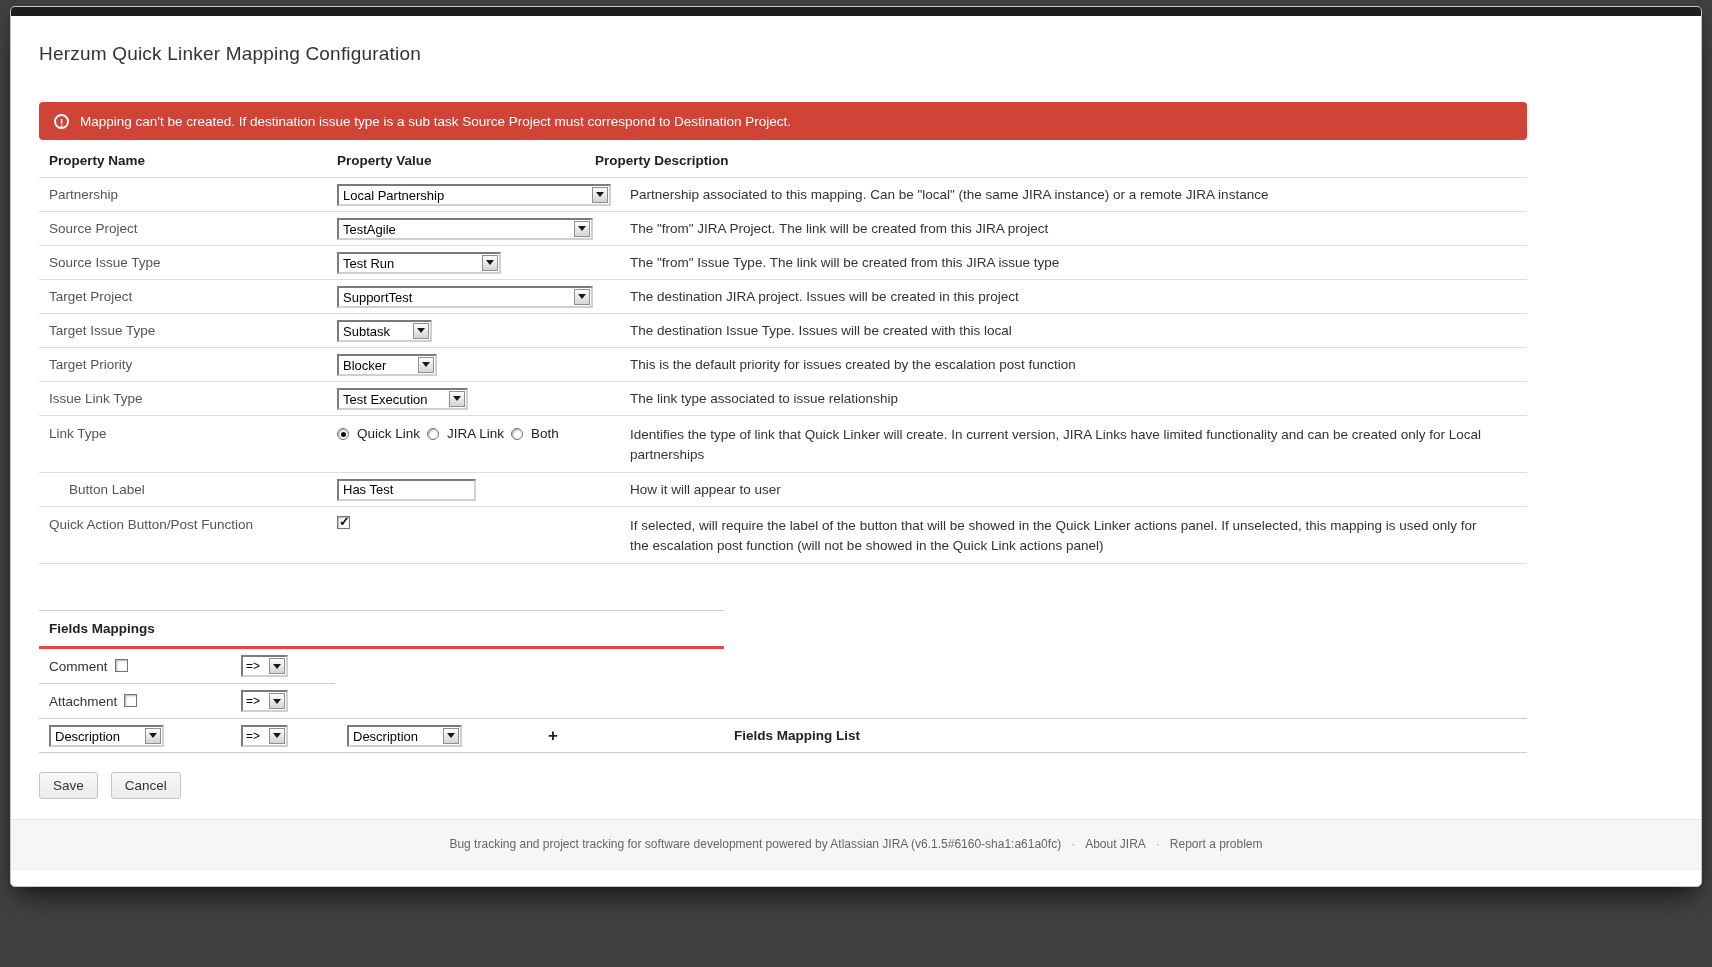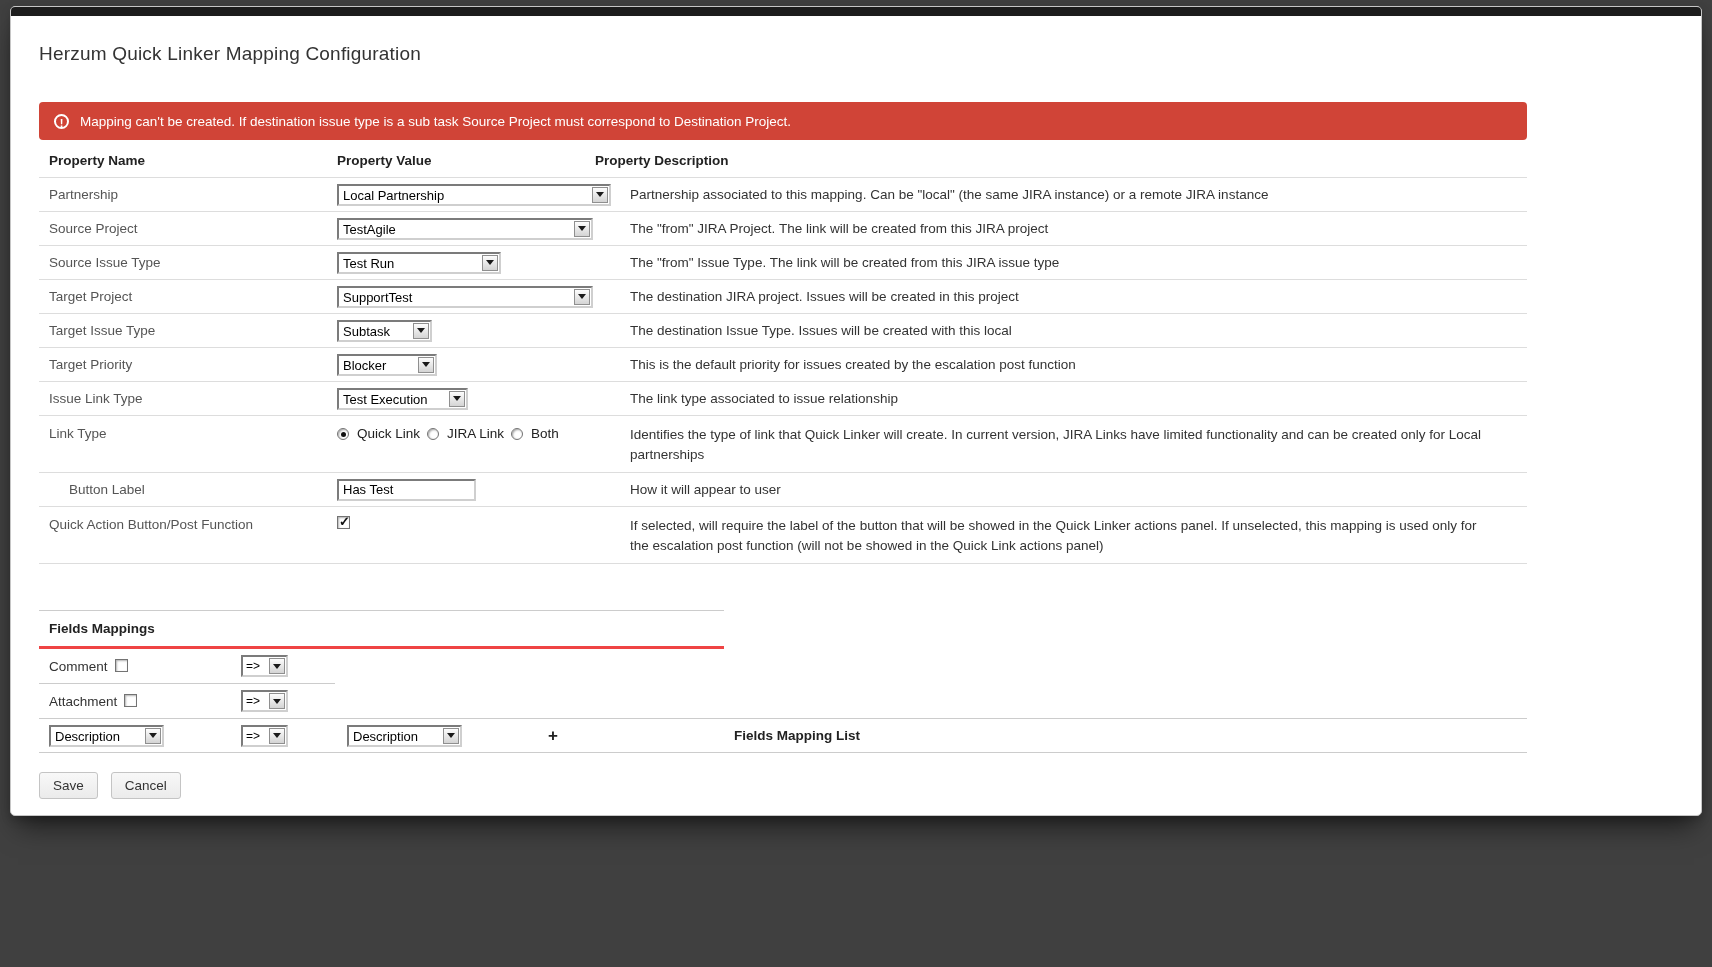--- a/index.html
+++ b/index.html
@@ -317,15 +317,18 @@
         </div>
       </div>
 
       <div class="actions">
         <button class="btn">Save</button>
         <button class="btn">Cancel</button>
       </div>
 
     </div>
 
+    <div class="footer">
+      <span>Bug tracking and project tracking for software development powered by Atlassian JIRA (v6.1.5#6160-sha1:a61a0fc)</span><span class="dot">·</span><span class="flink">About JIRA</span><span class="dot">·</span><span class="flink">Report a problem</span>
+    </div>
     <div class="card-bottom"></div>
   </div>
 </div>
 
 </body></html>

